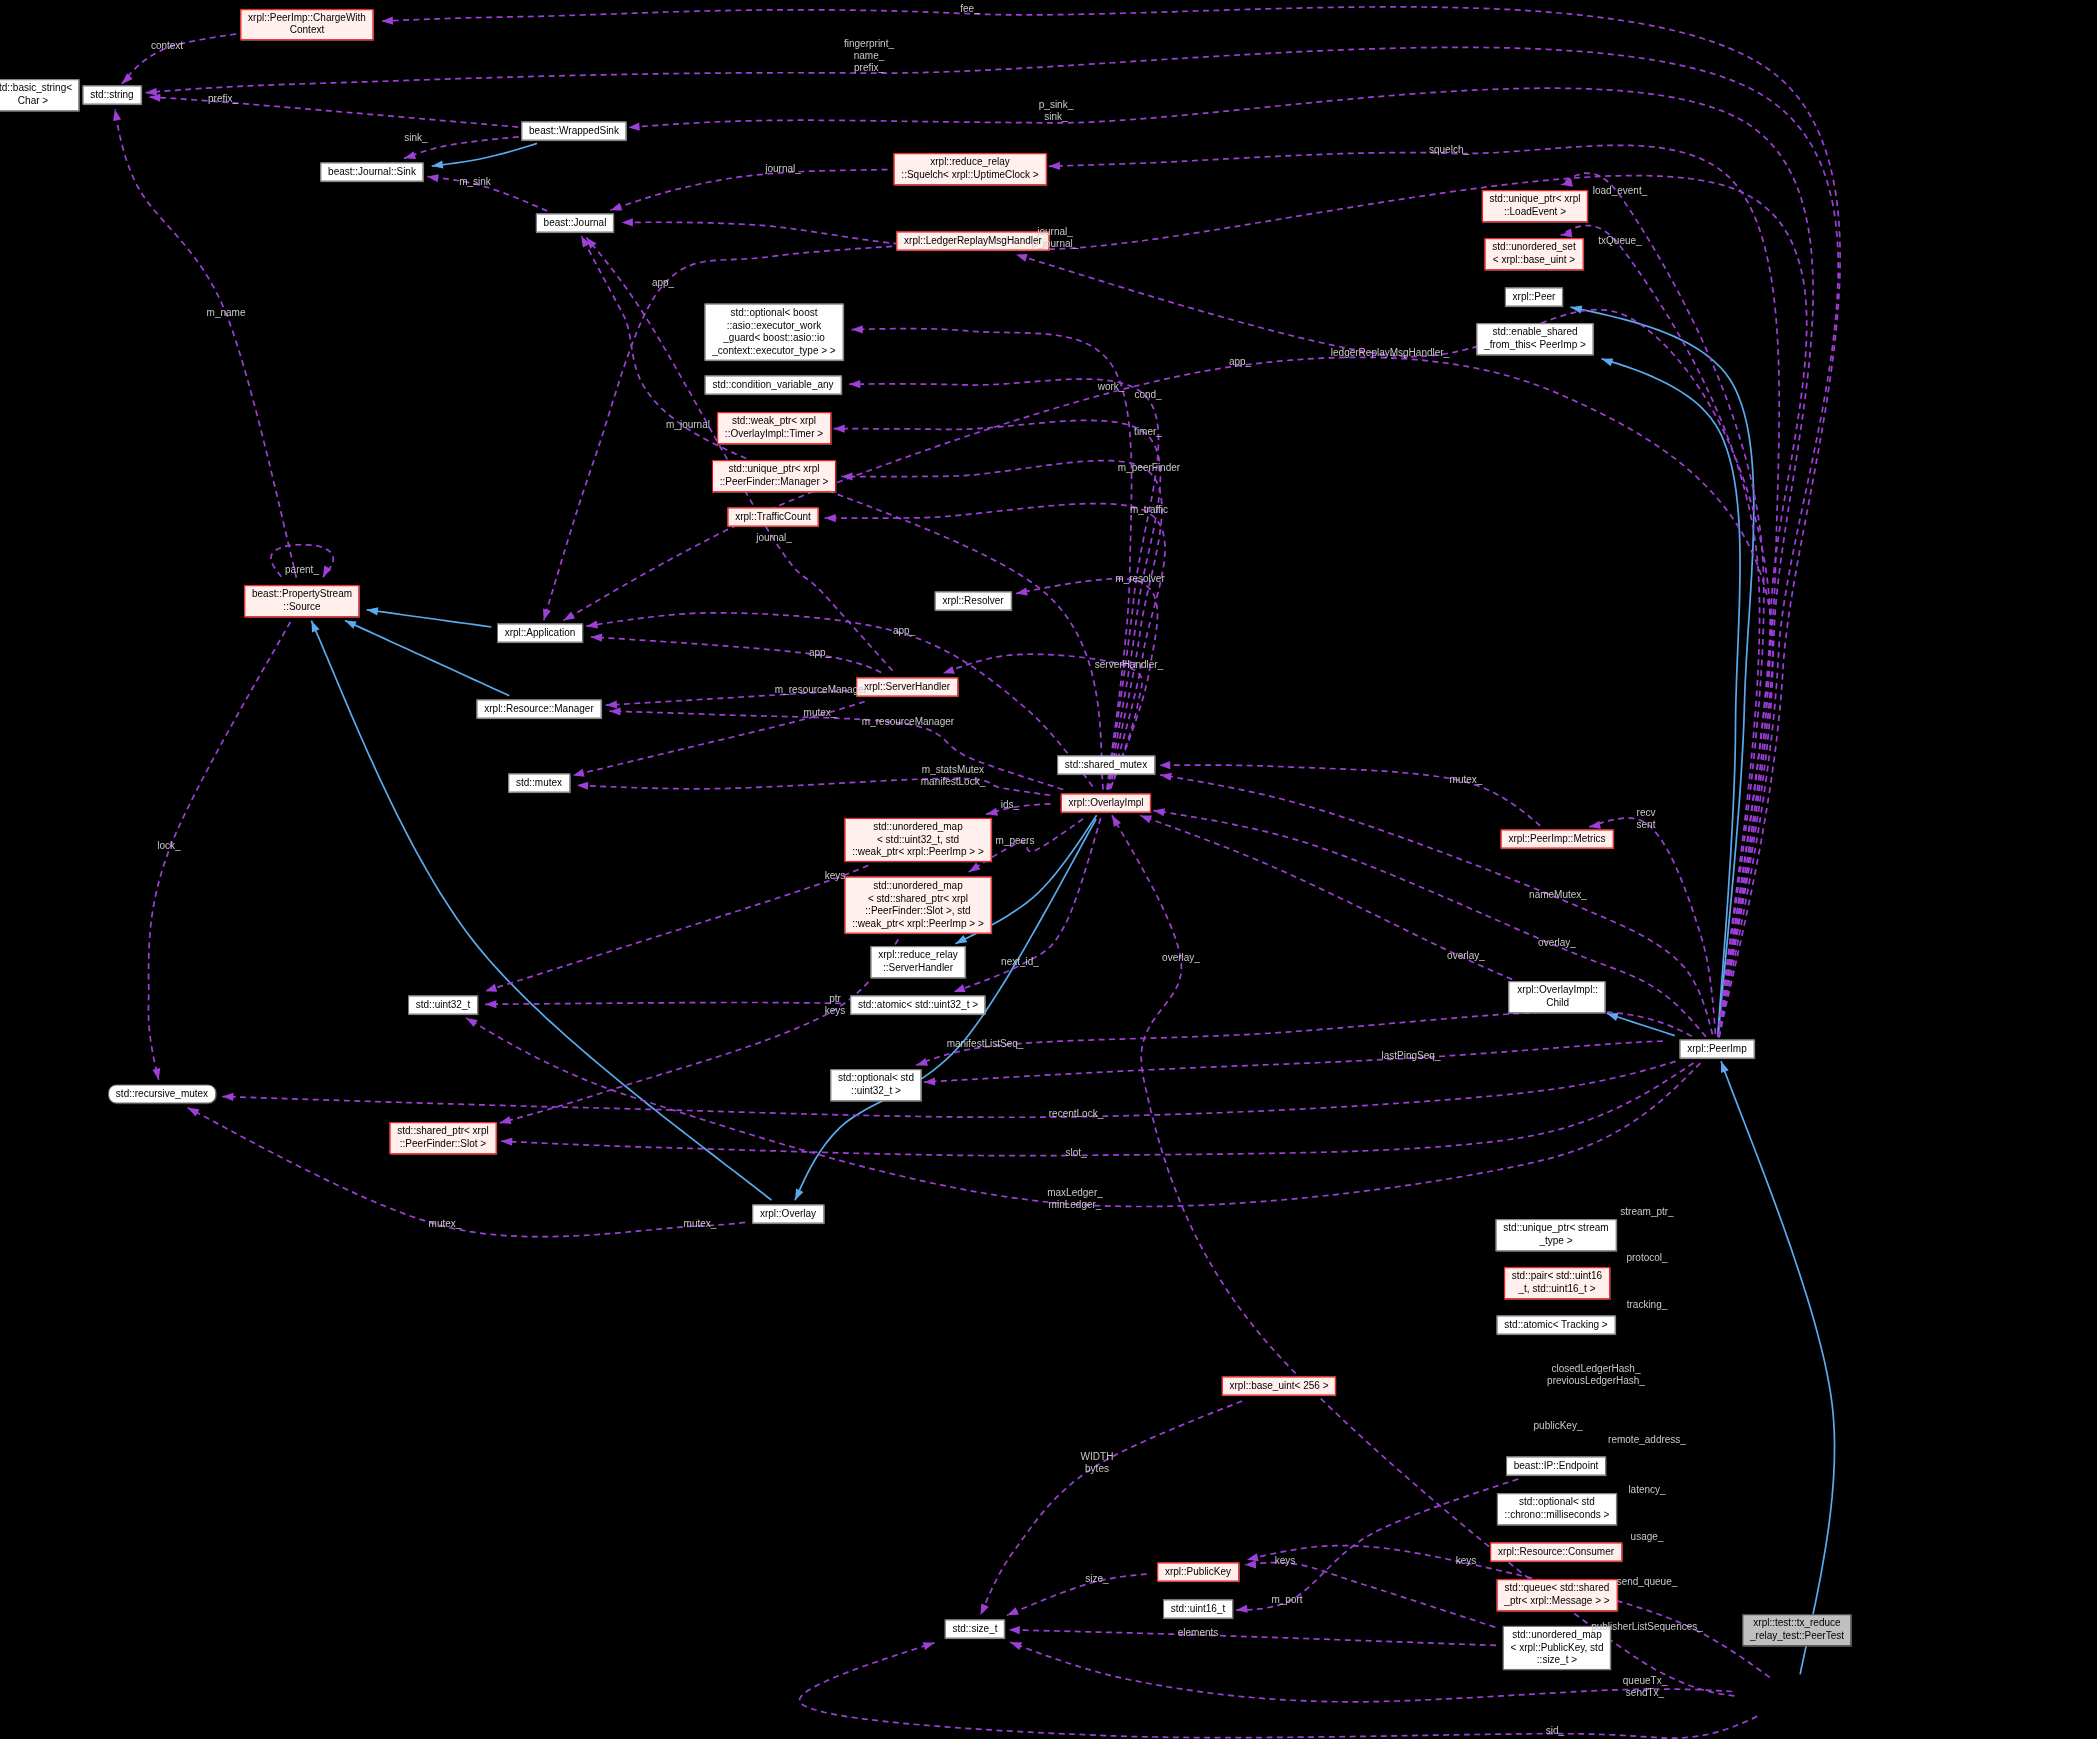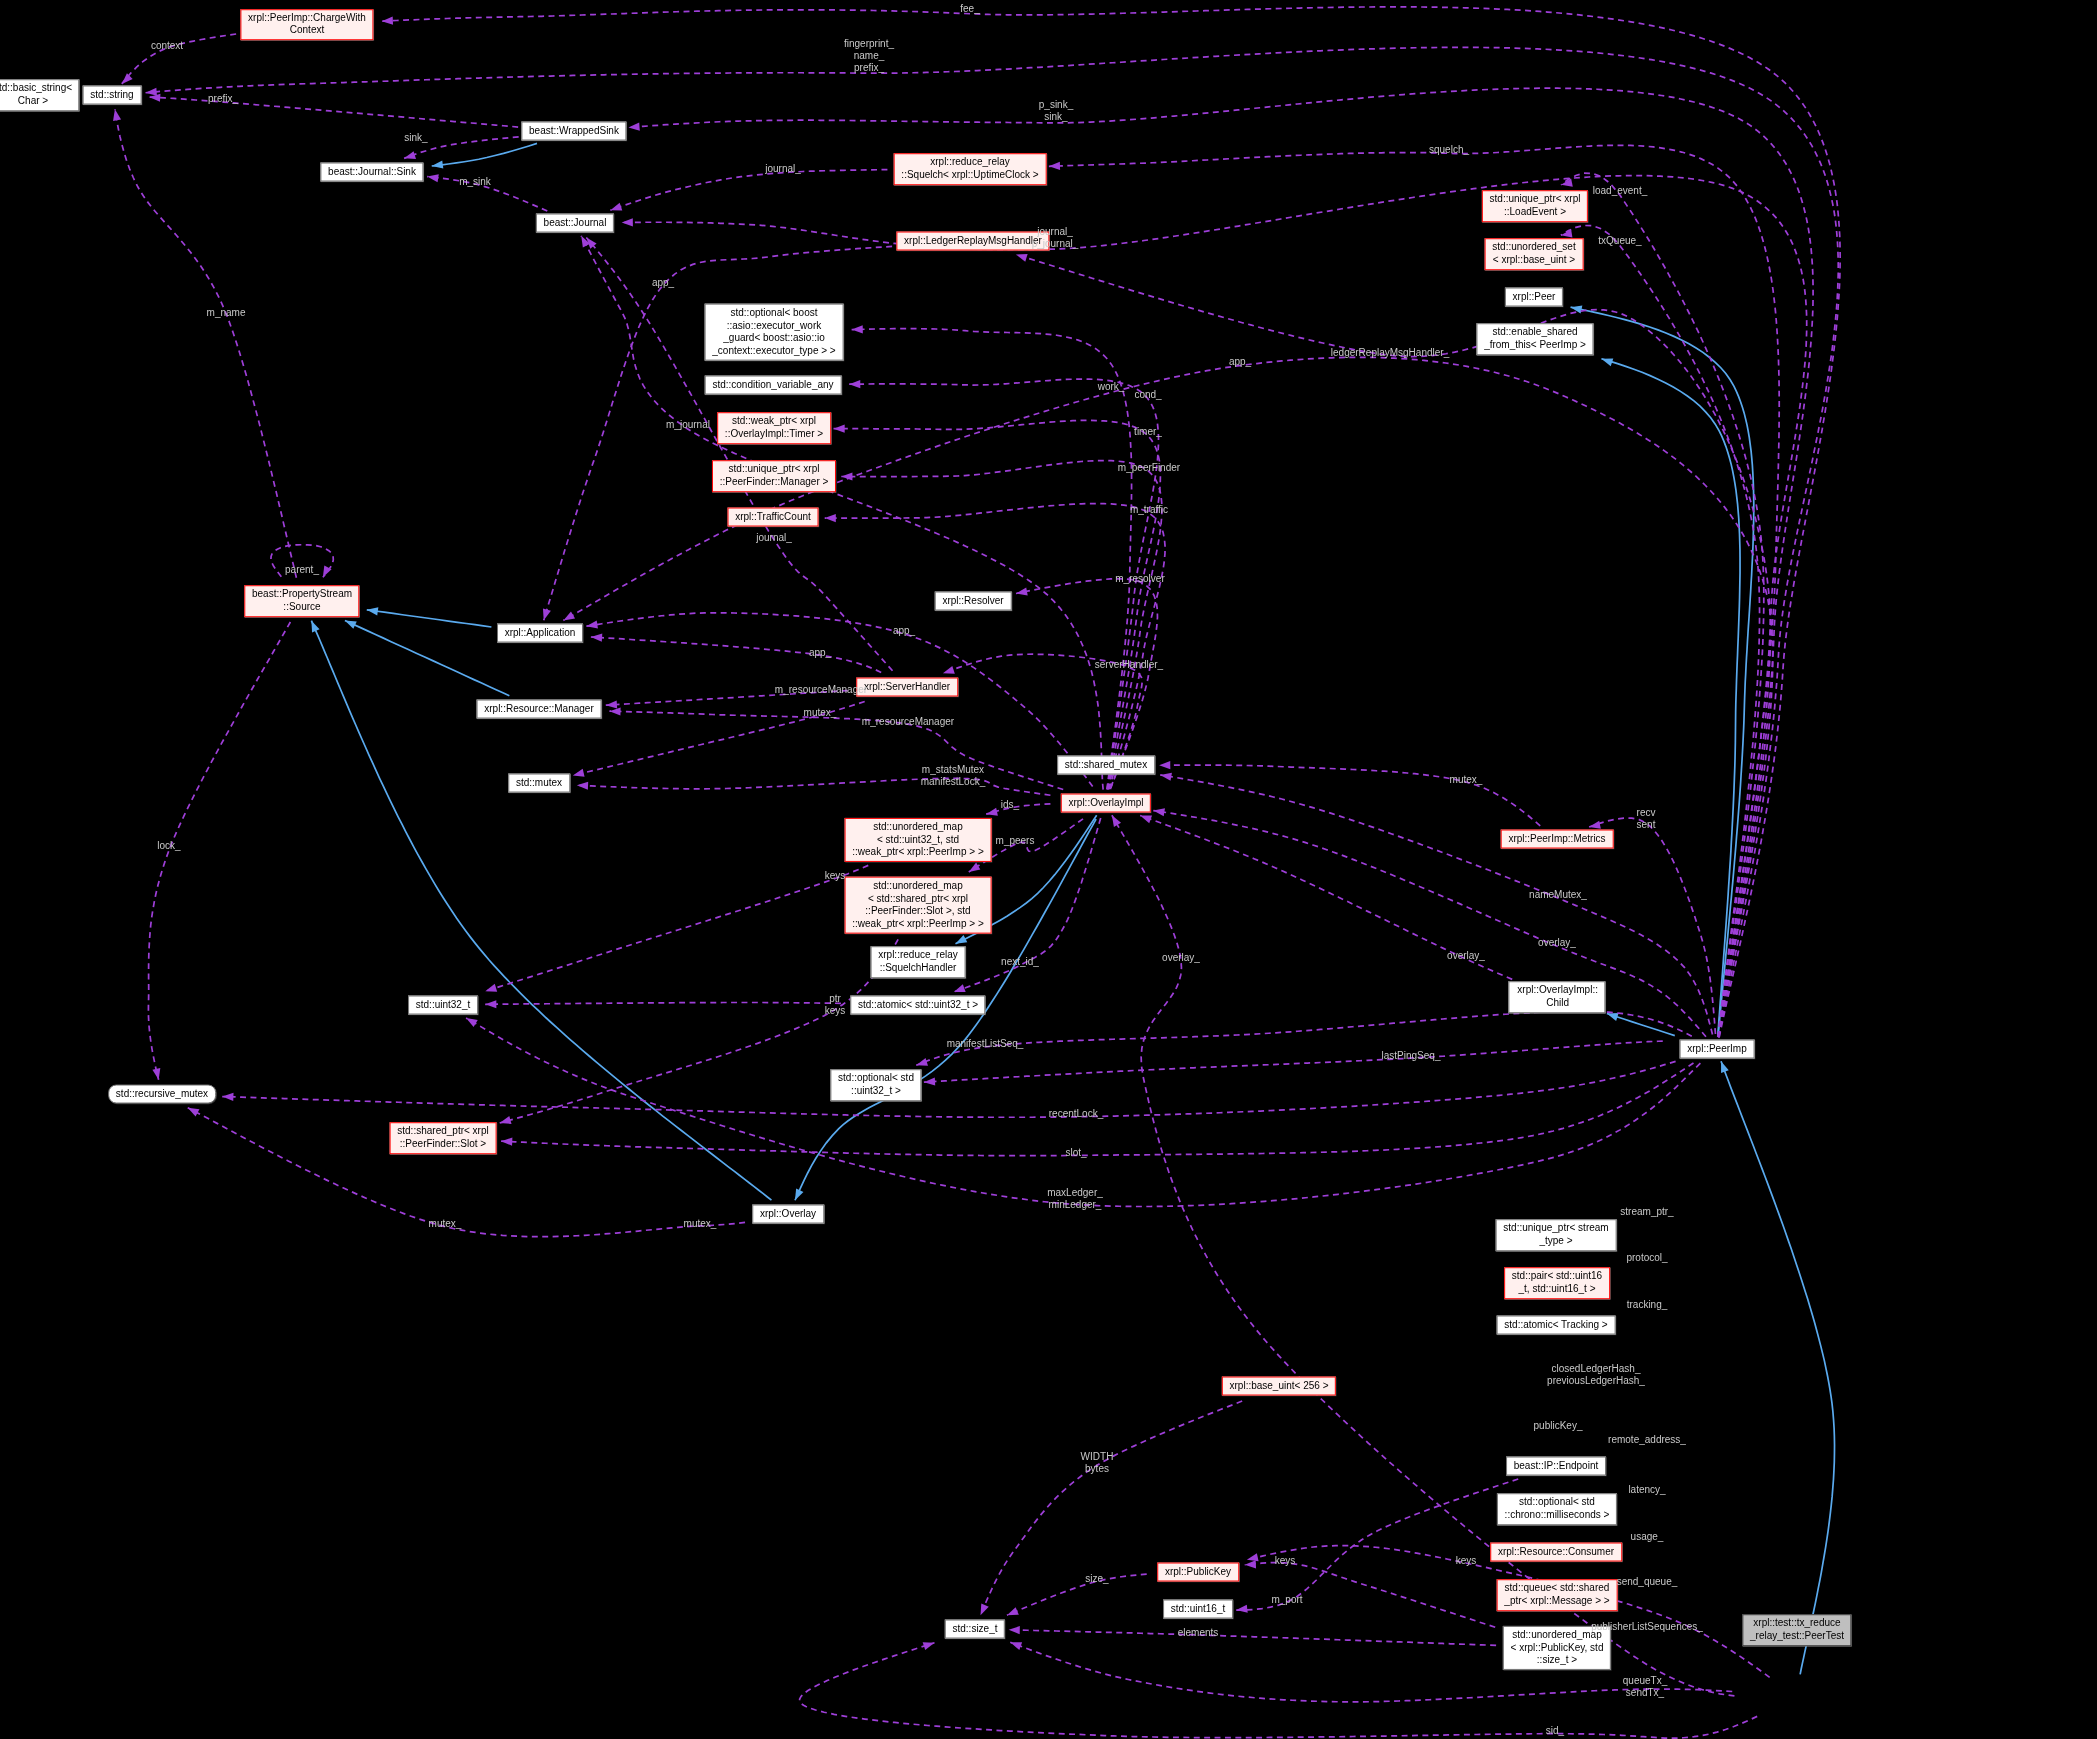--- a/index.html
+++ b/index.html
@@ -254,21 +254,21 @@
       <div>::weak_ptr&lt; xrpl::PeerImp &gt; &gt;</div>
     </div>
     <div class="node red" style="left: 918px; top: 905px;">
       <div>std::unordered_map</div>
       <div>&lt; std::shared_ptr&lt; xrpl</div>
       <div>::PeerFinder::Slot &gt;, std</div>
       <div>::weak_ptr&lt; xrpl::PeerImp &gt; &gt;</div>
     </div>
     <div class="node plain" style="left: 918px; top: 962px;">
       <div>xrpl::reduce_relay</div>
-      <div>::SquelchHandler</div>
+      <div>::ServerHandler</div>
     </div>
     <div class="node plain" style="left: 918px; top: 1005px;">
       <div>std::atomic&lt; std::uint32_t &gt;</div>
     </div>
     <div class="node plain" style="left: 1557px; top: 997px; padding-left: 8px;">
       <div>xrpl::OverlayImpl::</div>
       <div>Child</div>
     </div>
     <div class="node plain" style="left: 443px; top: 1005px;">
       <div>std::uint32_t</div>

